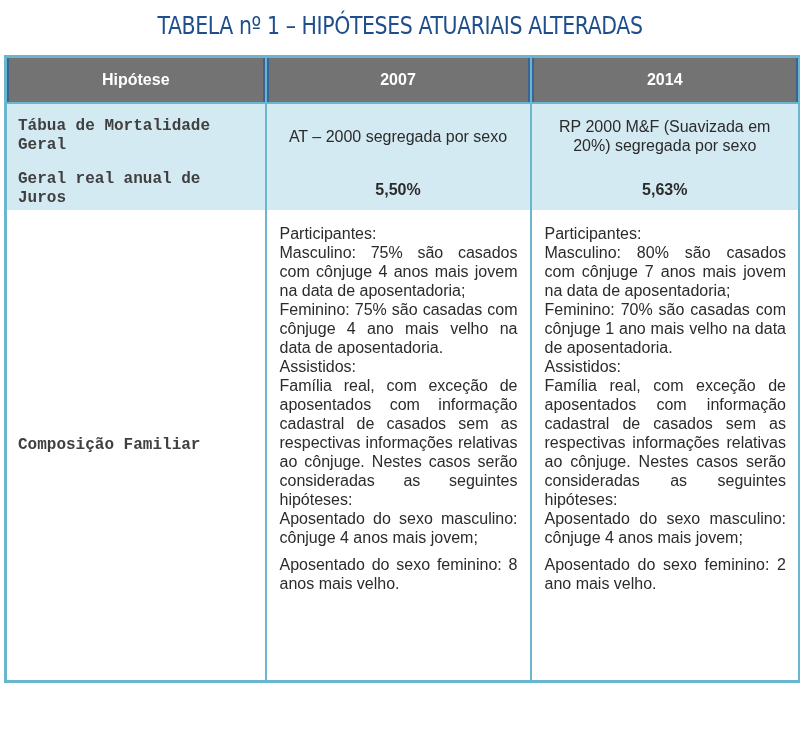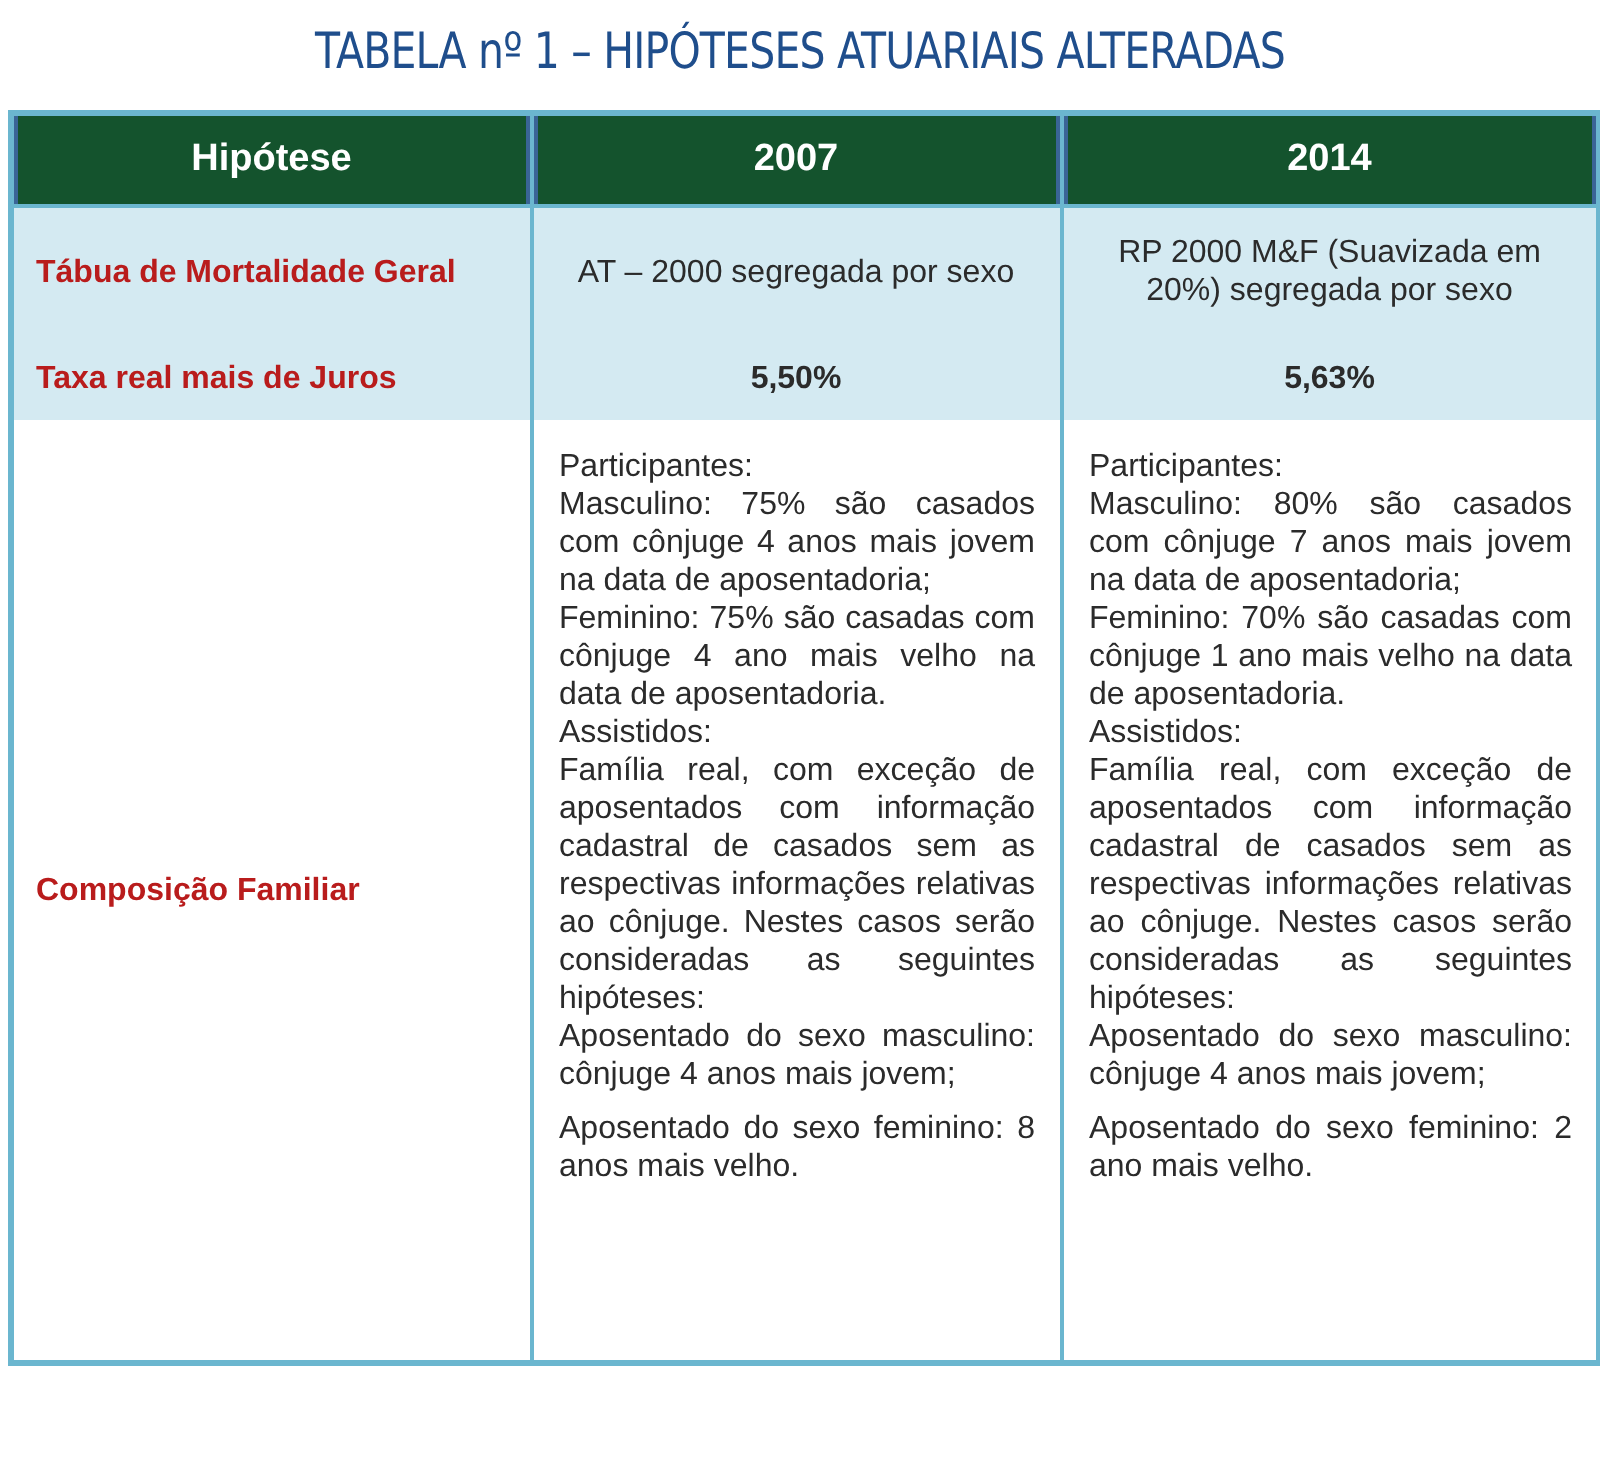--- a/index.html
+++ b/index.html
@@ -35,46 +35,47 @@
       left: 4px;
       width: 794px;
       border-collapse: collapse;
       table-layout: fixed;
       border: 3px solid #6bb6cf;
     }
     table.hyp col.c1 { width: 260px; }
     table.hyp col.c2 { width: 265px; }
     table.hyp col.c3 { width: 269px; }
     table.hyp th {
-      background: #14532d;
+      background: #737373;
       color: #ffffff;
       font-weight: bold;
-      font-size: 19px;
+      font-size: 16px;
       height: 44px;
       text-align: center;
       border-left: 2px solid #6bb6cf;
       border-right: 2px solid #6bb6cf;
       border-bottom: 2px solid #6bb6cf;
       box-shadow: inset 6px 0 0 -4px #3a6496, inset -6px 0 0 -4px #3a6496;
       padding: 0;
     }
     table.hyp td {
       font-size: 16px;
       color: #2b2b2b;
       border-left: 2px solid #6bb6cf;
       border-right: 2px solid #6bb6cf;
       padding: 0 8px;
       line-height: 19px;
       vertical-align: middle;
     }
     table.hyp td.label {
       font-weight: bold;
-      color: #b91c1c;
+      color: #404040;
       text-align: left;
       padding-left: 11px;
+      font-family: Liberation Mono, monospace;
     }
     table.hyp td.val {
       text-align: center;
     }
     tr.shade td { background: #d4eaf2; }
     tr.plain td { background: #ffffff; }
     tr.r1 td { height: 64px; }
     tr.r2 td { height: 64px; }
     tr.r3 td { height: 42px; font-weight: bold; }
     tr.r4 td { height: 456px; border-bottom: 2px solid #6bb6cf; }
@@ -113,21 +114,21 @@
       <th>2014</th>
     </tr>
   </thead>
   <tbody>
     <tr class="shade r1">
       <td class="label">Tábua de Mortalidade Geral</td>
       <td class="val">AT – 2000 segregada por sexo</td>
       <td class="val">RP 2000 M&amp;F (Suavizada em 20%) segregada por sexo</td>
     </tr>
     <tr class="shade r3">
-      <td class="label">Taxa real mais de Juros</td>
+      <td class="label">Geral real anual de Juros</td>
       <td class="val">5,50%</td>
       <td class="val">5,63%</td>
     </tr>
     <tr class="plain r4">
       <td class="label">Composição Familiar</td>
       <td class="para">
         <span class="line">Participantes:</span>
         <span class="line">Masculino: 75% são casados com cônjuge 4 anos mais jovem na data de aposentadoria;</span>
         <span class="line">Feminino: 75% são casadas com cônjuge 4 ano mais velho na data de aposentadoria.</span>
         <span class="line">Assistidos:</span>

